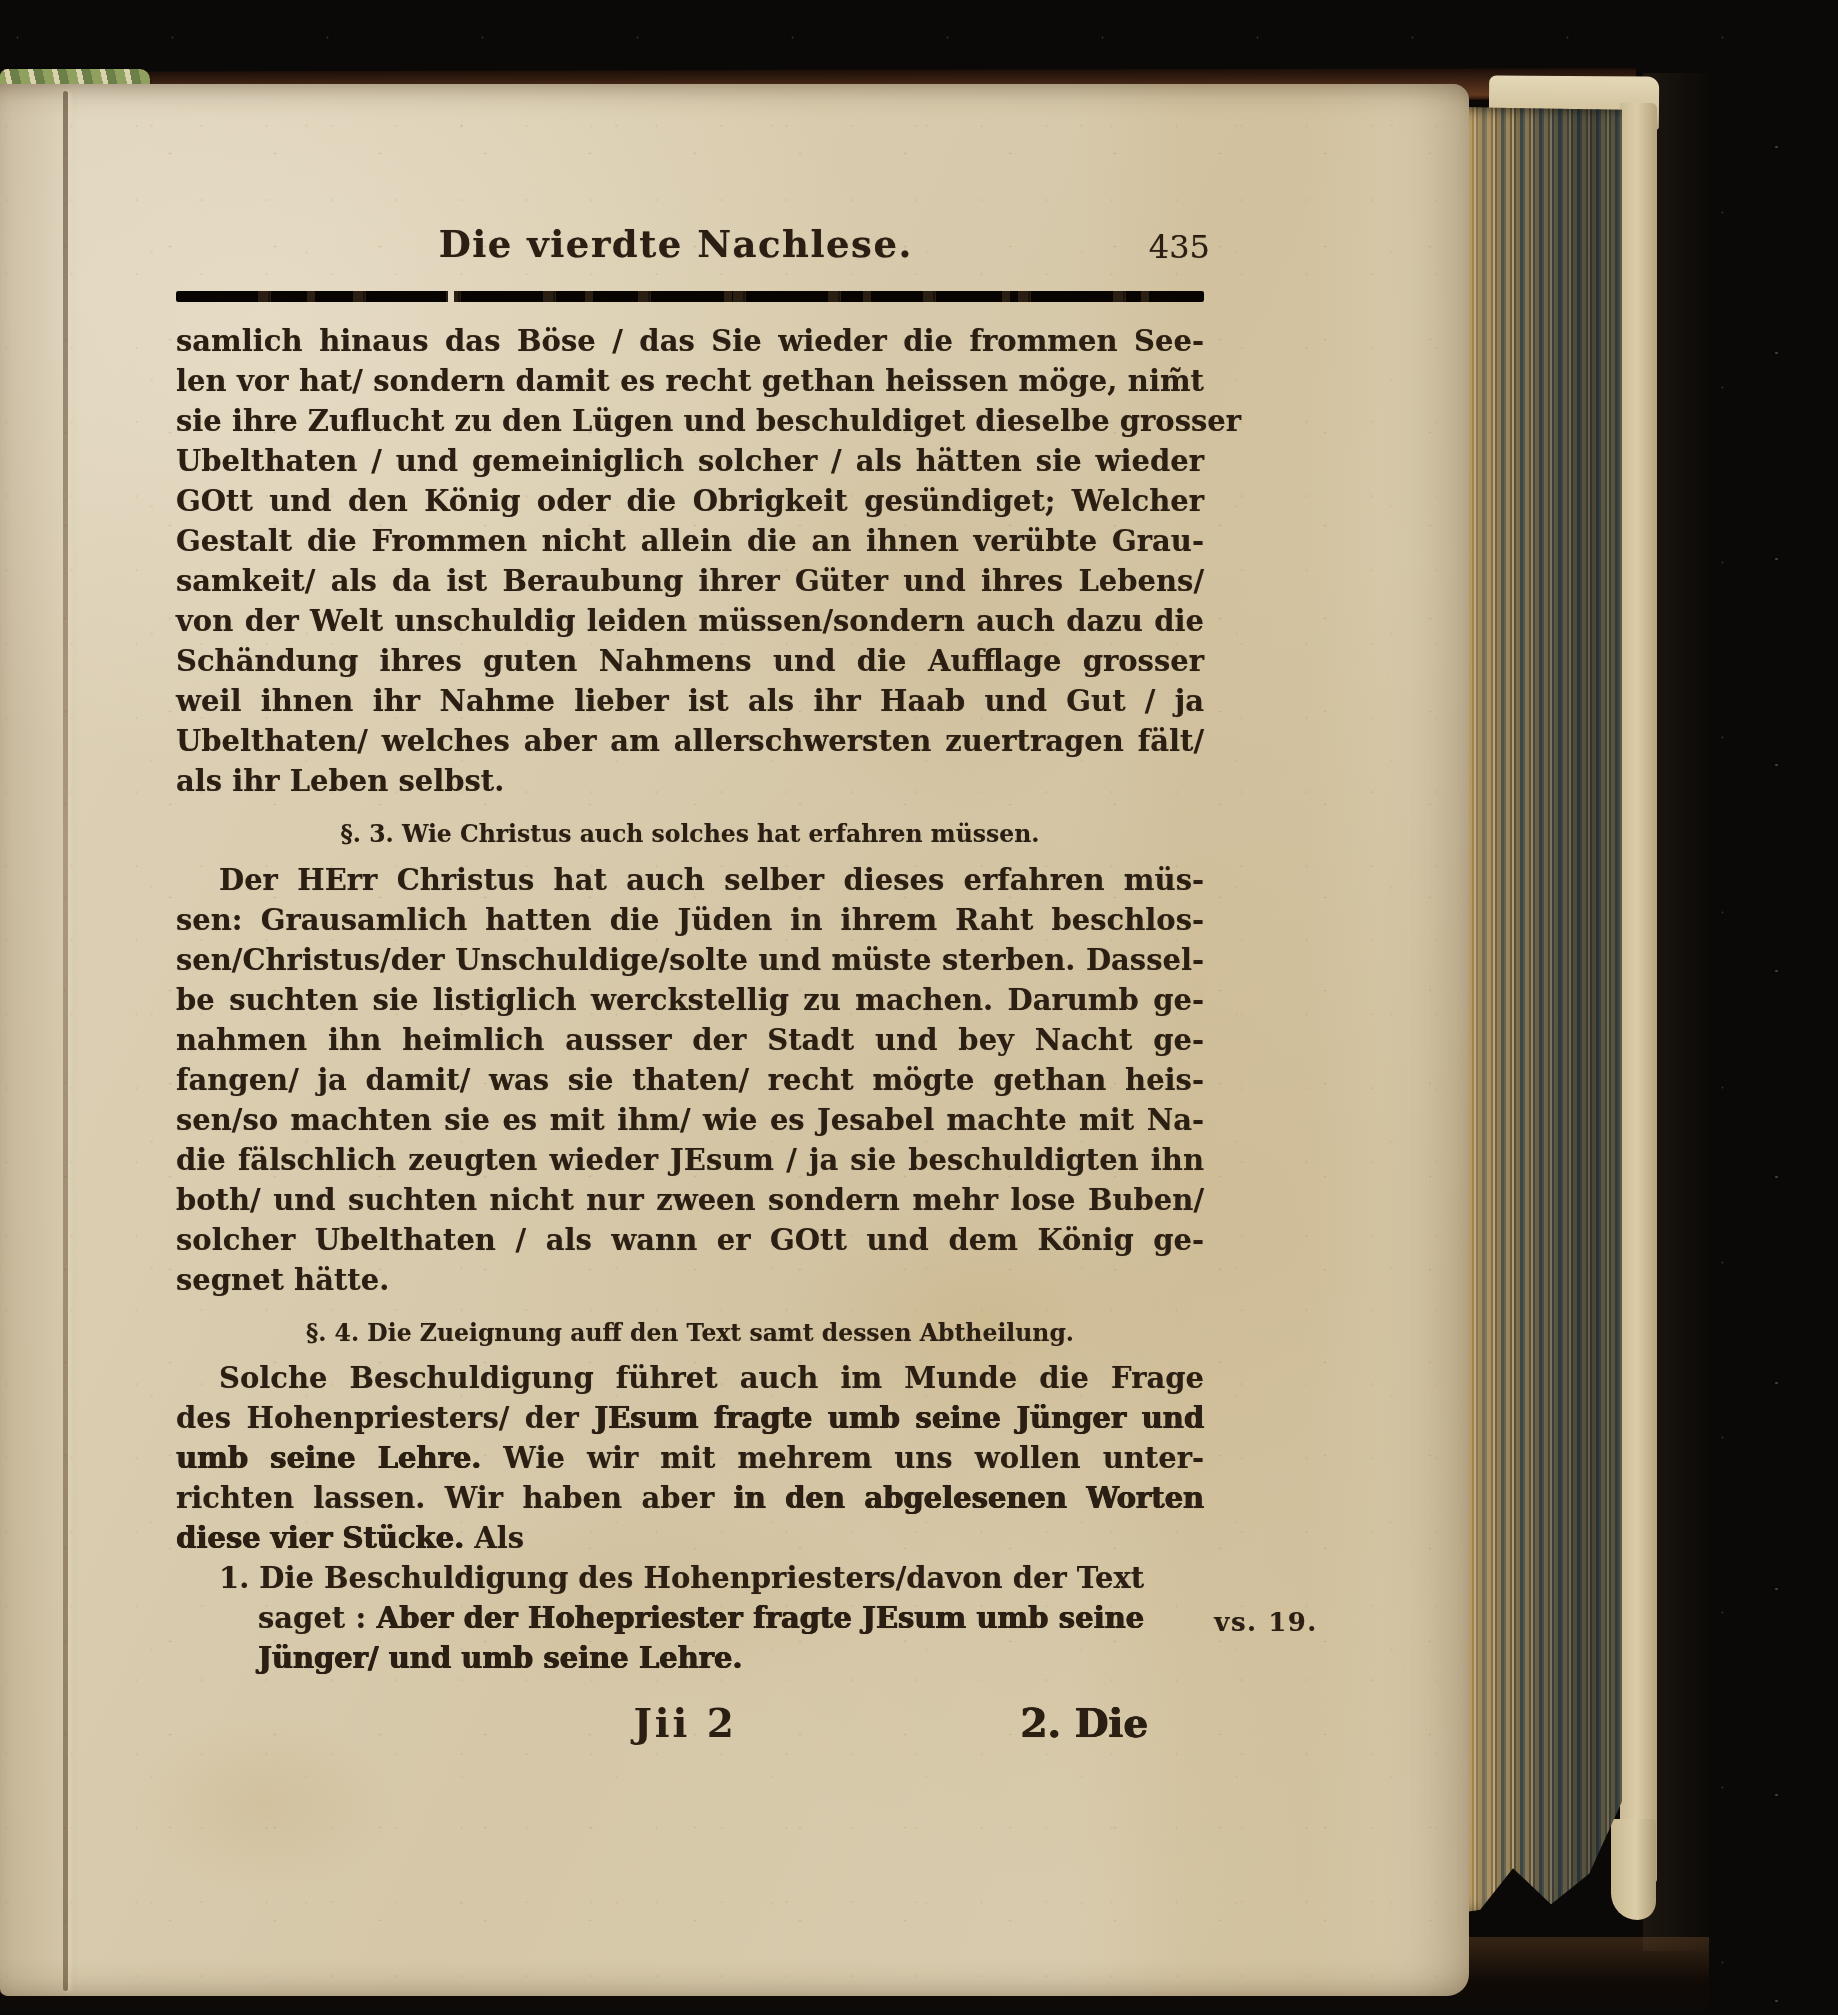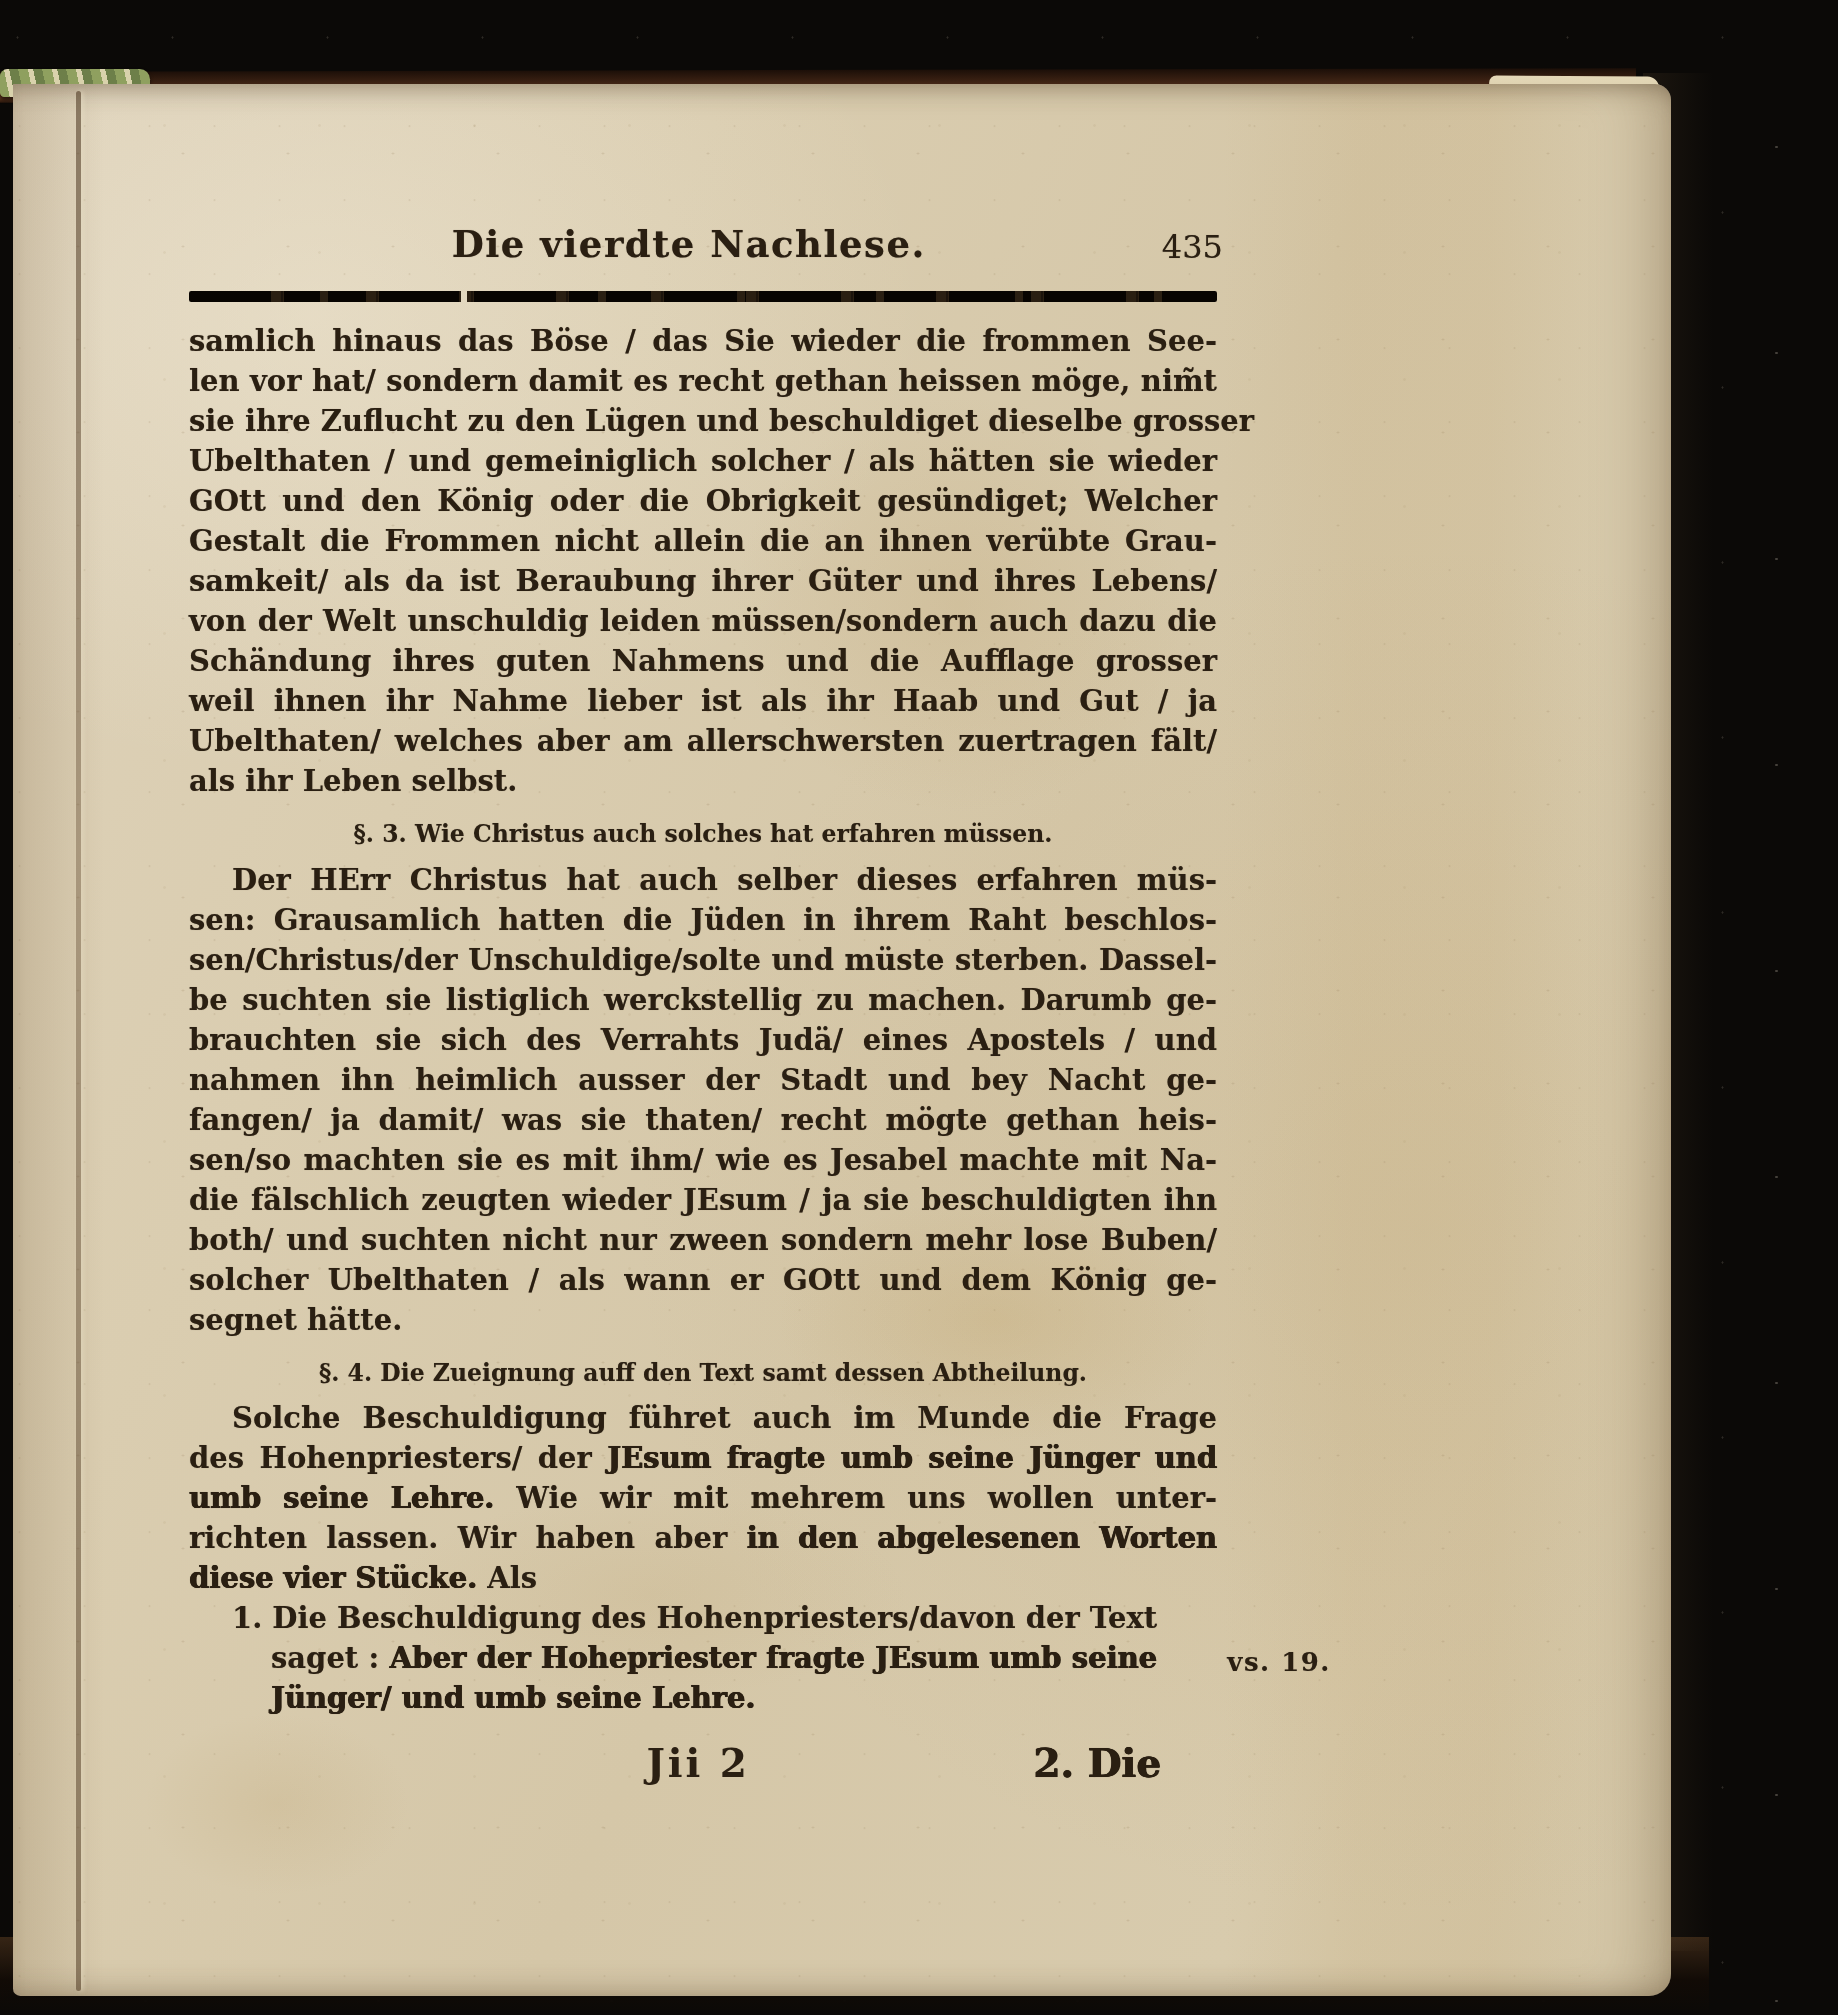--- a/index.html
+++ b/index.html
@@ -44,21 +44,21 @@
     background:
       linear-gradient(90deg, rgba(201,169,113,.50) 0 14%, rgba(120,100,60,.12) 34%,
                       rgba(28,40,46,.42) 58%, rgba(18,28,33,.55) 82%, rgba(40,50,48,.45) 100%),
       repeating-linear-gradient(90deg,
         #a28a5c 0 3.7px, #6d5c3d 3.7px 5.9px, #c3ac7e 5.9px 8px,
         #54503e 8px 10.3px, #8d7850 10.3px 14px, #3f4a4a 14px 17px, #5c6258 17px 19px);
     clip-path:polygon(0 0, 100% .15%, 100% 93.6%, 81% 97.6%, 59% 99.3%, 37% 97.3%, 18% 99.6%, 0 99.85%);
     box-shadow:inset 0 10.3px 11.7px -7.3px rgba(0,0,0,.55), inset 0 -13.2px 16px -10.3px rgba(0,0,0,.6);}
 
   
-  .page{position:absolute;left:13px;top:84px;width:1658px;height:1912px;
+  .page{position:absolute;left:0;top:84px;width:1469px;height:1912px;
     border-radius:0 16px 22px 7.3px;
     background:
       linear-gradient(90deg, rgba(120,95,60,.22), transparent 5.5%),
       linear-gradient(90deg, transparent 73%, rgba(190,160,105,.15) 81% 89%, transparent 96%),
       radial-gradient(880px 660px at 18% 12%, rgba(248,242,226,.35), transparent 70%),
       radial-gradient(1100px 954px at 85% 60%, rgba(180,150,95,.16), transparent 72%),
       linear-gradient(115deg,#ded2ba 0%, #dacdb0 28%, #d5c7a8 55%, #d8cbad 82%, #d3c5a5 100%);
     box-shadow:inset 0 19px 25px -17.6px rgba(90,70,45,.55),
                inset -47px 0 62px -32px rgba(105,85,55,.38),
                inset 0 -22px 29px -22px rgba(95,75,50,.45);}
@@ -157,21 +157,20 @@
             <div class="line"><span>weil ihnen ihr Nahme lieber ist als ihr Haab und Gut / ja</span></div>
             <div class="line"><span>Ubelthaten/ welches aber am allerschwersten zuertragen fält/</span></div>
             <div class="line no-just"><span>als ihr Leben selbst.</span></div>
           </div>
           <div class="heading">§. 3.  Wie Christus auch solches hat erfahren müssen.</div>
           <div class="para">
             <div class="line indent"><span>Der HErr Christus hat auch selber dieses erfahren müs-</span></div>
             <div class="line"><span>sen:  Grausamlich hatten die Jüden in ihrem Raht beschlos-</span></div>
             <div class="line"><span>sen/Christus/der Unschuldige/solte und müste sterben. Dassel-</span></div>
             <div class="line"><span>be suchten sie listiglich werckstellig zu machen.   Darumb ge-</span></div>
-            <div class="line"><span>brauchten sie sich des Verrahts Judä/ eines Apostels / und</span></div>
             <div class="line"><span>nahmen ihn heimlich ausser der Stadt und bey Nacht ge-</span></div>
             <div class="line"><span>fangen/ ja damit/ was sie thaten/  recht mögte gethan heis-</span></div>
             <div class="line"><span>sen/so machten sie es mit ihm/ wie es Jesabel machte mit Na-</span></div>
             <div class="line"><span>die fälschlich zeugten wieder JEsum / ja sie beschuldigten ihn</span></div>
             <div class="line"><span>both/ und suchten nicht nur zween sondern mehr lose Buben/</span></div>
             <div class="line"><span>solcher Ubelthaten / als wann er GOtt und dem König ge-</span></div>
             <div class="line no-just"><span>segnet hätte.</span></div>
           </div>
           <div class="heading">§. 4.  Die Zueignung auff den Text samt dessen Abtheilung.</div>
           <div class="para">

